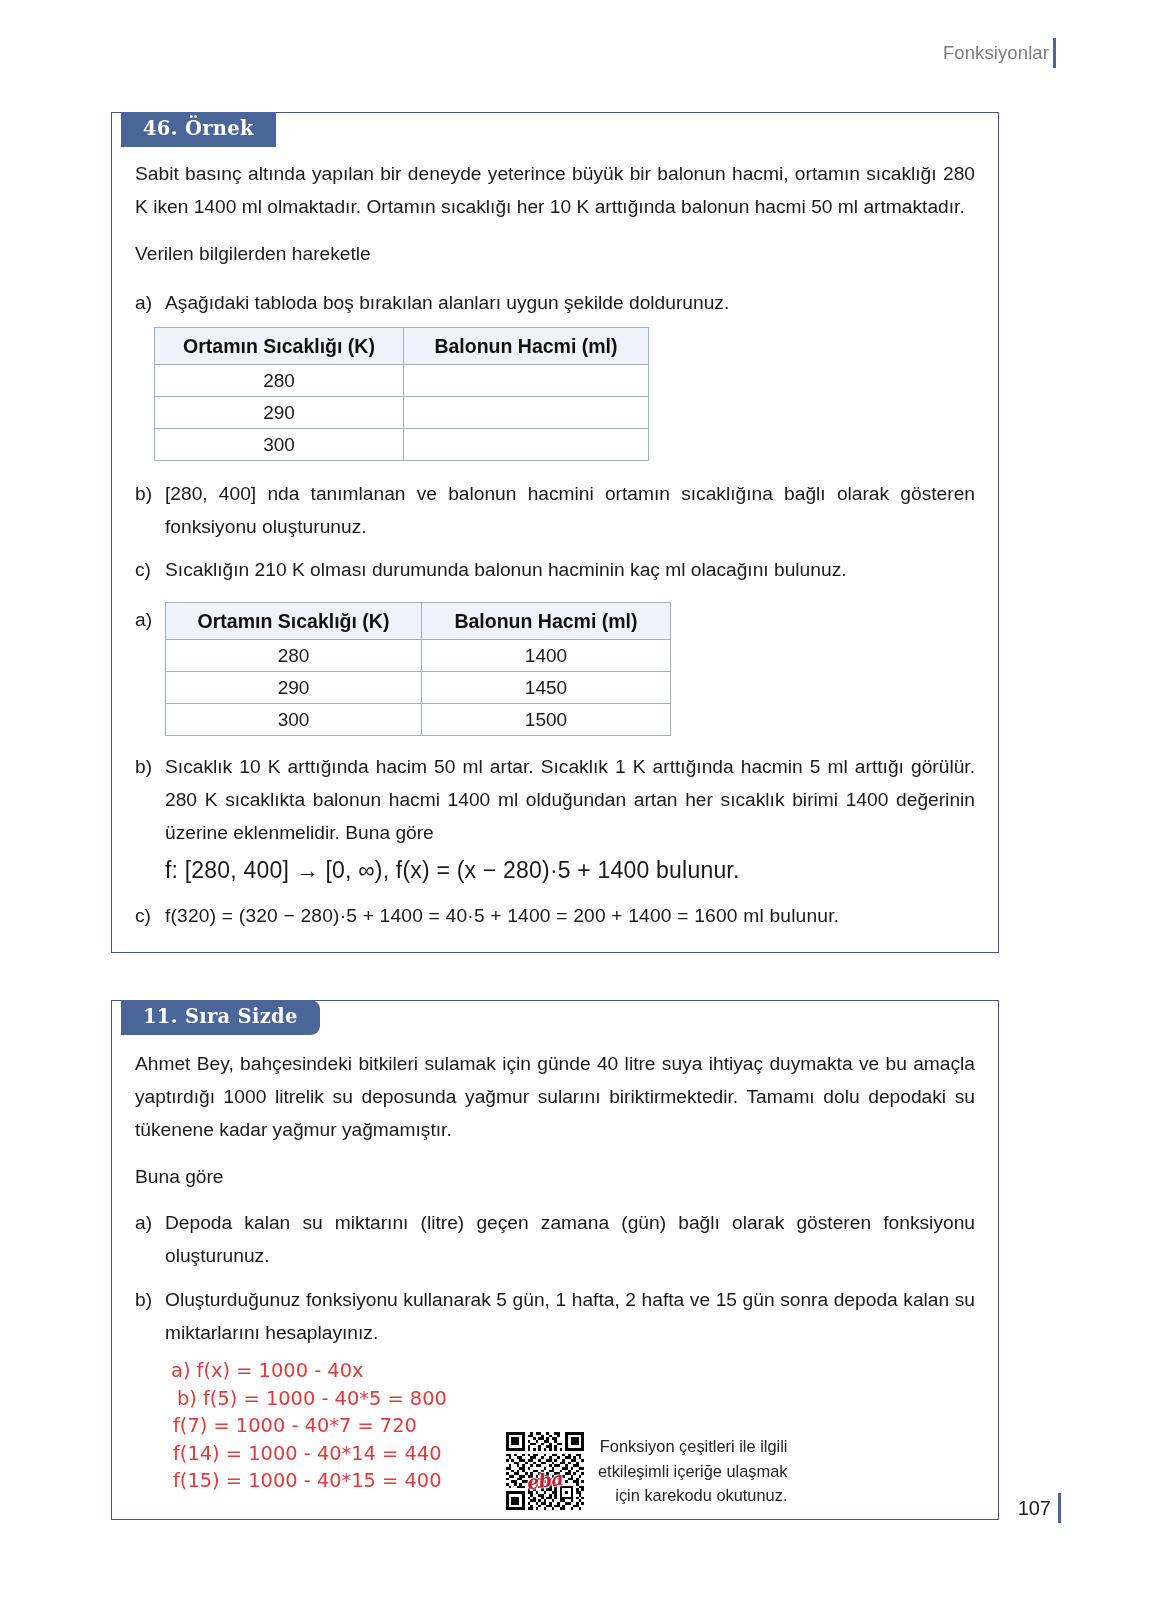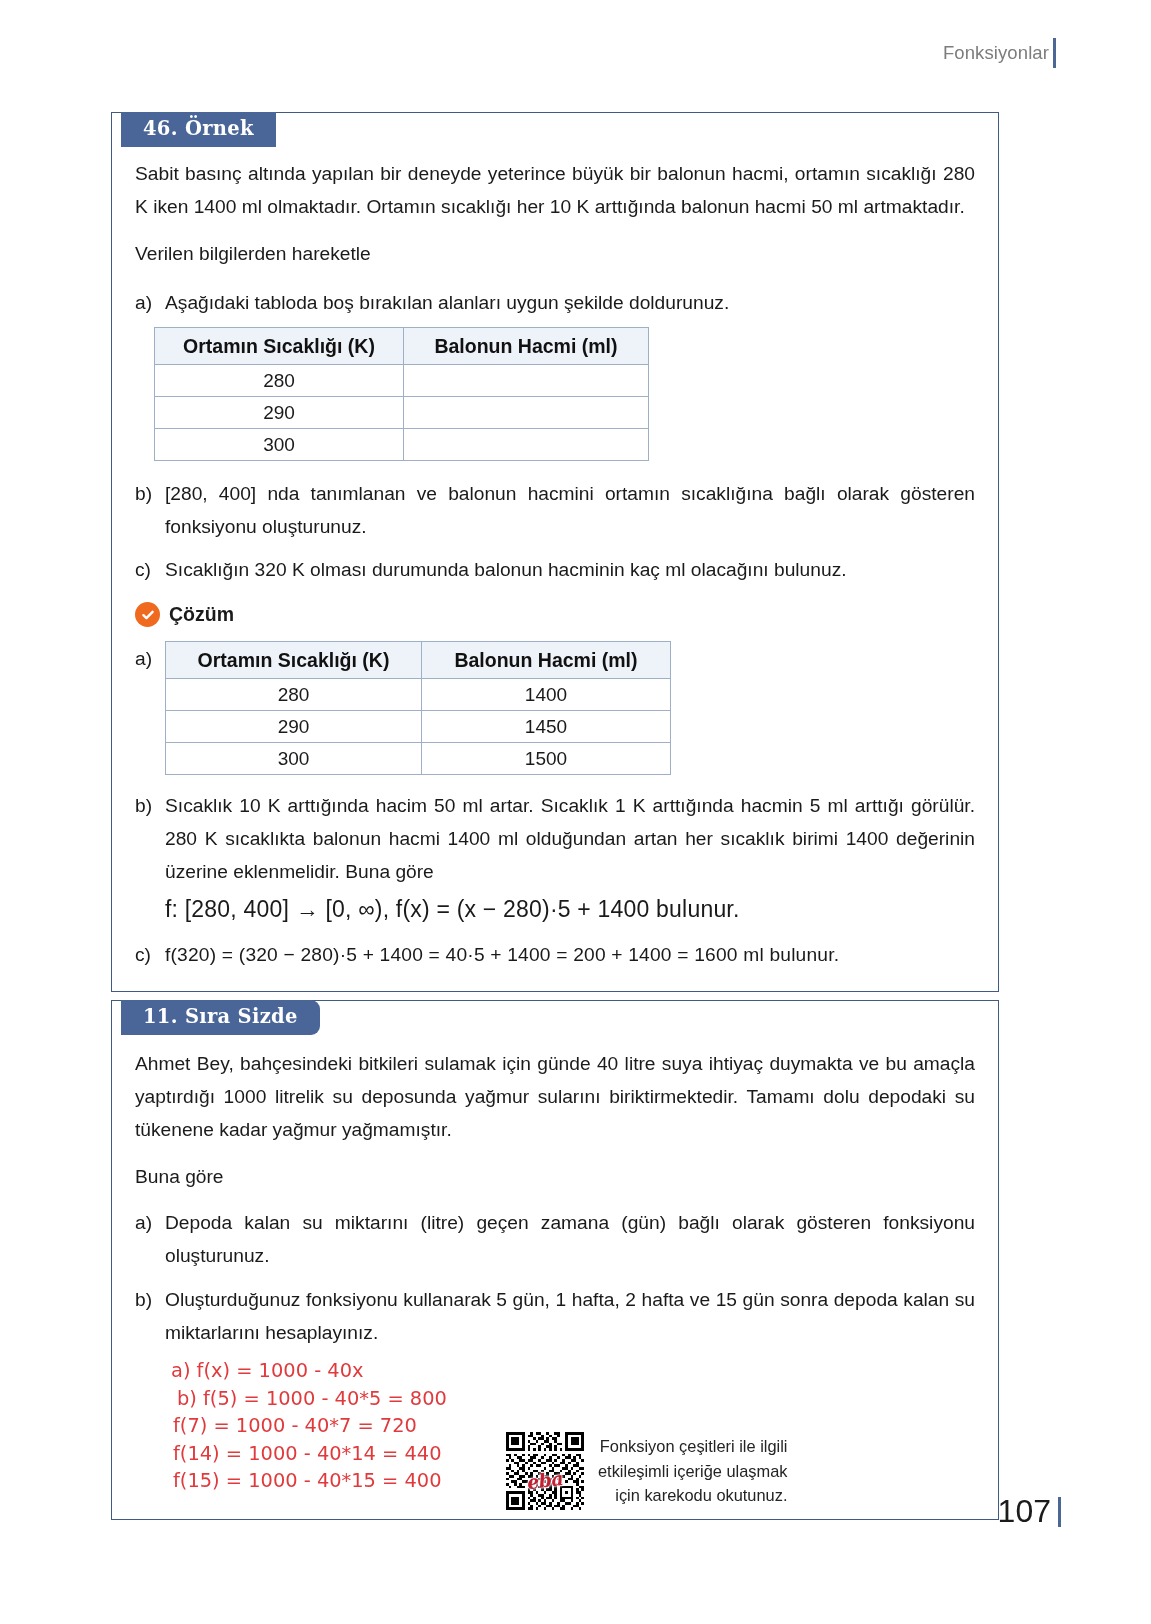--- a/index.html
+++ b/index.html
@@ -202,21 +202,21 @@
   }
   .page-number-wrap {
     position: absolute;
     right: 90px;
     top: 1493px;
     display: flex;
     align-items: center;
     gap: 7px;
   }
   .page-number {
-    font-size: 32px;
+    font-size: 20px;
     color: #1b1b1b;
   }
   .page-rule {
     width: 3px;
     height: 30px;
     background: #4c6794;
   }
 </style>
 </head>
 <body>
@@ -264,31 +264,23 @@
       </tbody>
     </table>
 
     <div class="listrow" style="margin-bottom:10px;">
       <span class="marker">b)</span>
       <span class="listbody">[280, 400] nda tanımlanan ve balonun hacmini ortamın sıcaklığına bağlı olarak gösteren fonksiyonu oluşturunuz.</span>
     </div>
 
     <div class="listrow" style="margin-bottom:16px;">
       <span class="marker">c)</span>
-      <span class="listbody nojust">Sıcaklığın 320 K olması durumunda balonun hacminin kaç ml olacağını bulunuz.</span>
-    </div>
-
-    <div class="solution-head" style="margin:0 0 14px 0;">
-      <span class="check-badge">
-        <svg width="16" height="16" viewBox="0 0 16 16" aria-hidden="true">
-          <path d="M3.4 8.2 L6.4 11.1 L12.6 4.8" fill="none" stroke="#ffffff" stroke-width="2.4" stroke-linecap="round" stroke-linejoin="round"></path>
-        </svg>
-      </span>
-      <span class="solution-label">Çözüm</span>
-    </div>
+      <span class="listbody nojust">Sıcaklığın 210 K olması durumunda balonun hacminin kaç ml olacağını bulunuz.</span>
+    </div>
+
 
     <div style="display:flex; align-items:flex-start; margin-bottom:14px;">
       <span class="marker" style="width:30px; font-size:19.2px; line-height:1.9;">a)</span>
       <table class="data-table">
         <thead>
           <tr>
             <th class="col-a2">Ortamın Sıcaklığı (K)</th>
             <th class="col-b2">Balonun Hacmi (ml)</th>
           </tr>
         </thead>

